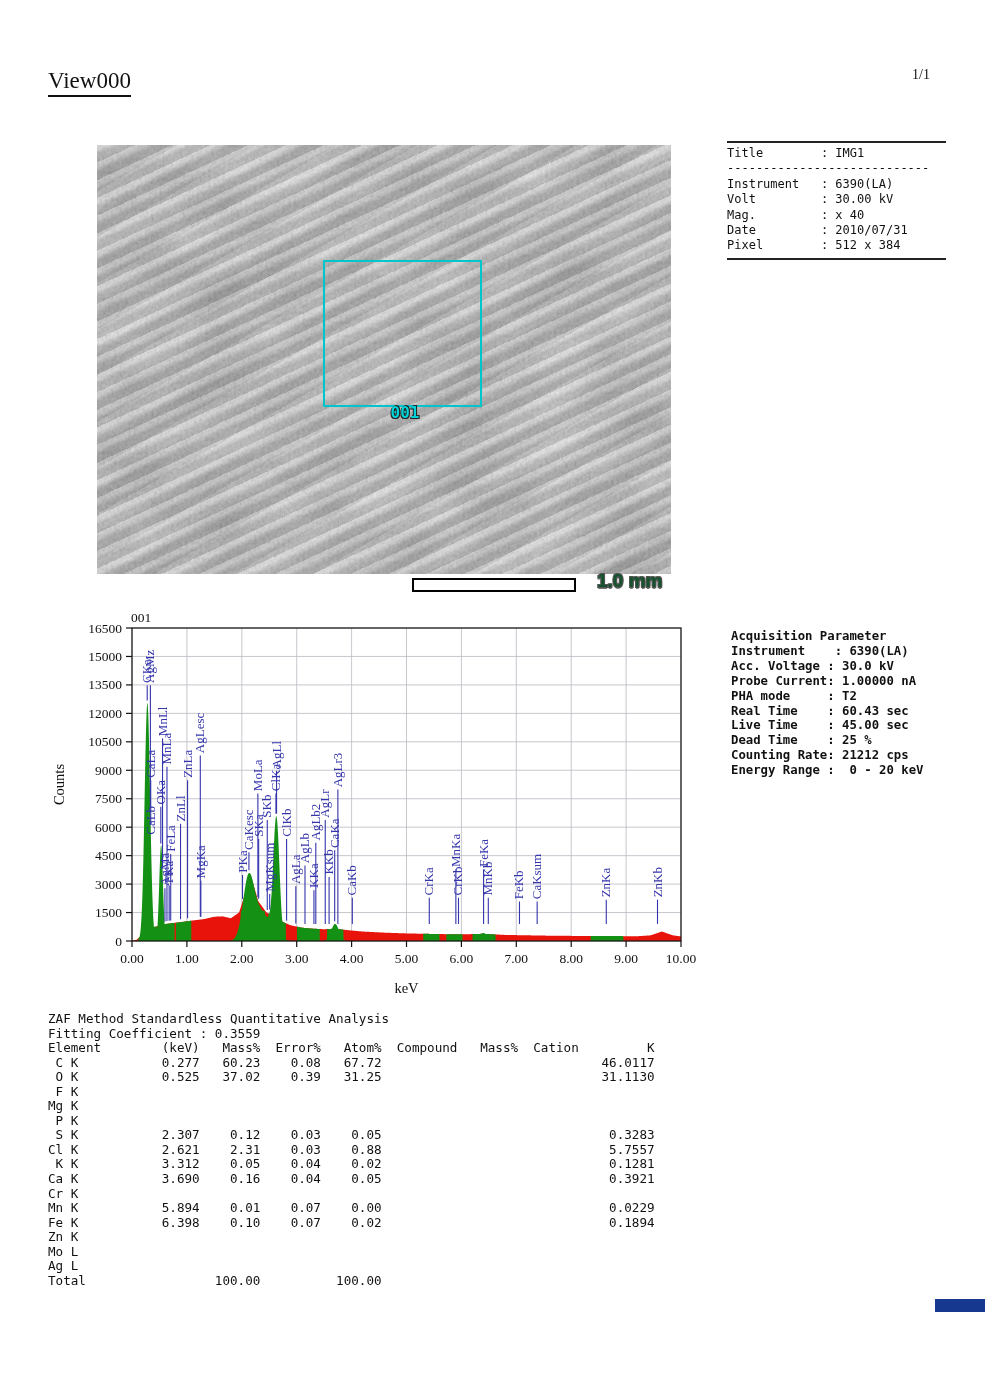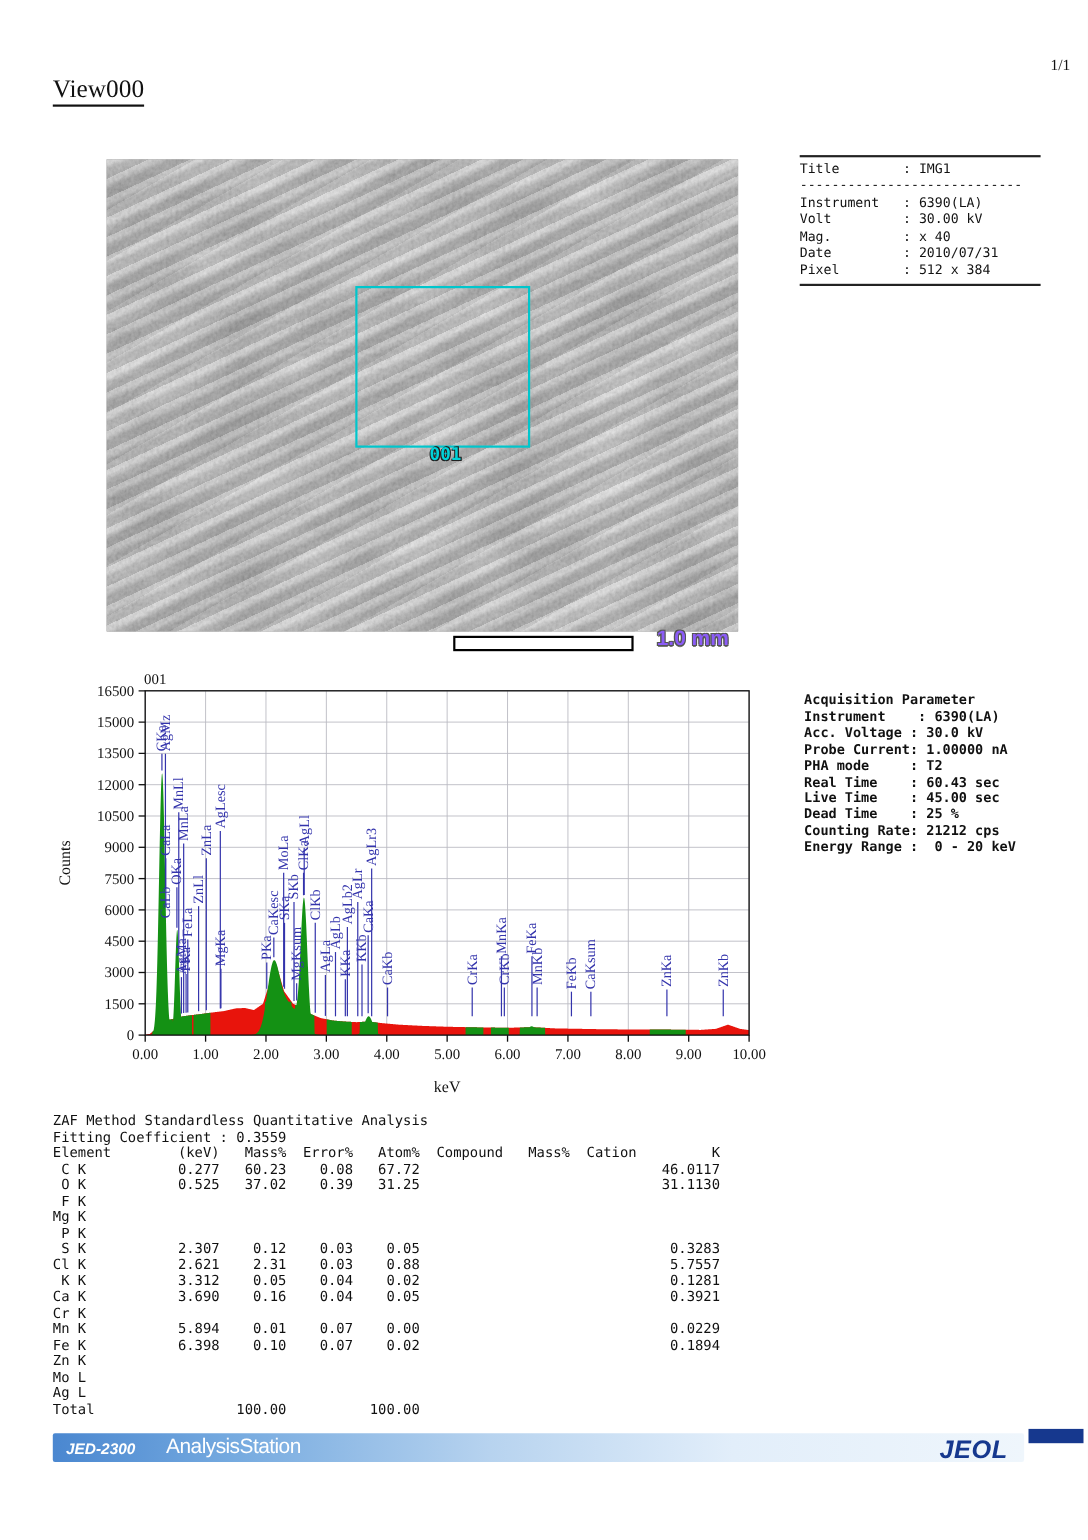--- a/index.html
+++ b/index.html
@@ -1,35 +1,35 @@
 <!DOCTYPE html>
 <html><head>
 <meta charset="utf-8">
 <style>
   html,body{margin:0;padding:0;background:#e9e9e9;}
   #page{position:relative;width:989px;height:1400px;background:#ffffff;overflow:hidden;
         font-family:"Liberation Serif",serif;color:#111;}
   .abs{position:absolute;}
   #page-title{left:48px;top:68px;font-size:23px;border-bottom:2px solid #111;padding-bottom:1px;}
-  #page-num{left:912px;top:53px;font-size:14px;margin-left:43px;}
+  #page-num{left:912px;top:67px;font-size:14px;}
   
   #sem{left:97px;top:145px;width:574px;height:429px;background:#8f8f8f;}
   #sem svg{display:block;}
   #sem-streaks{left:0;top:0;width:574px;height:429px;
     background:
       repeating-linear-gradient(155deg, rgba(255,255,255,0.10) 0 4px, rgba(0,0,0,0.12) 9px 16px),
       repeating-linear-gradient(150deg, rgba(255,255,255,0.05) 0 14px, rgba(0,0,0,0.07) 22px 40px);}
   #roi-box{left:226px;top:115px;width:155px;height:143px;border:2px solid #00c6cc;}
   #roi-label{left:268px;top:258px;width:80px;text-align:center;
     font-family:"DejaVu Sans Mono",monospace;font-size:16px;font-weight:bold;color:#00d2d8;
     text-shadow:1px 1px 0 #222,-1px 1px 0 #222,1px -1px 0 #222;}
   
   #scale-bar{left:412px;top:578px;width:160px;height:10px;background:#fff;border:2px solid #000;}
   #scale-label{left:597px;top:570px;font-family:"Liberation Sans",sans-serif;font-size:19px;font-weight:bold;
-    color:#8b5cf6;text-shadow:-1px -1px 0 #555,1px -1px 0 #555,-1px 1px 0 #555,1px 1px 0 #555,0 2px 0 #777;}
+    color:#14532d;text-shadow:-1px -1px 0 #555,1px -1px 0 #555,-1px 1px 0 #555,1px 1px 0 #555,0 2px 0 #777;}
   
   #info-box{left:727px;top:141px;width:219px;border-top:2px solid #222;border-bottom:2px solid #222;padding:3px 0 4px 0;}
   pre{margin:0;font-family:"DejaVu Sans Mono",monospace;white-space:pre;}
   #info-box pre{font-size:12px;line-height:15.4px;}
   
   #chart{left:40px;top:596px;}
   
   #acq pre{font-size:12.3px;line-height:14.9px;font-weight:bold;}
   #acq{left:731px;top:629px;}
   
@@ -286,20 +286,15 @@
 Ca K           3.690    0.16    0.04    0.05                              0.3921
 Cr K
 Mn K           5.894    0.01    0.07    0.00                              0.0229
 Fe K           6.398    0.10    0.07    0.02                              0.1894
 Zn K
 Mo L
 Ag L
 Total                 100.00          100.00</pre>
   </div>
 
-  <div class="abs" id="footer-bar">
-    <div class="abs" id="footer-model">JED-2300</div>
-    <div class="abs" id="footer-app">AnalysisStation</div>
-    <div class="abs" id="jeol-logo">JEOL</div>
-  </div>
   <div class="abs" id="footer-accent"></div>
 
 </div>
 
 </body></html>

